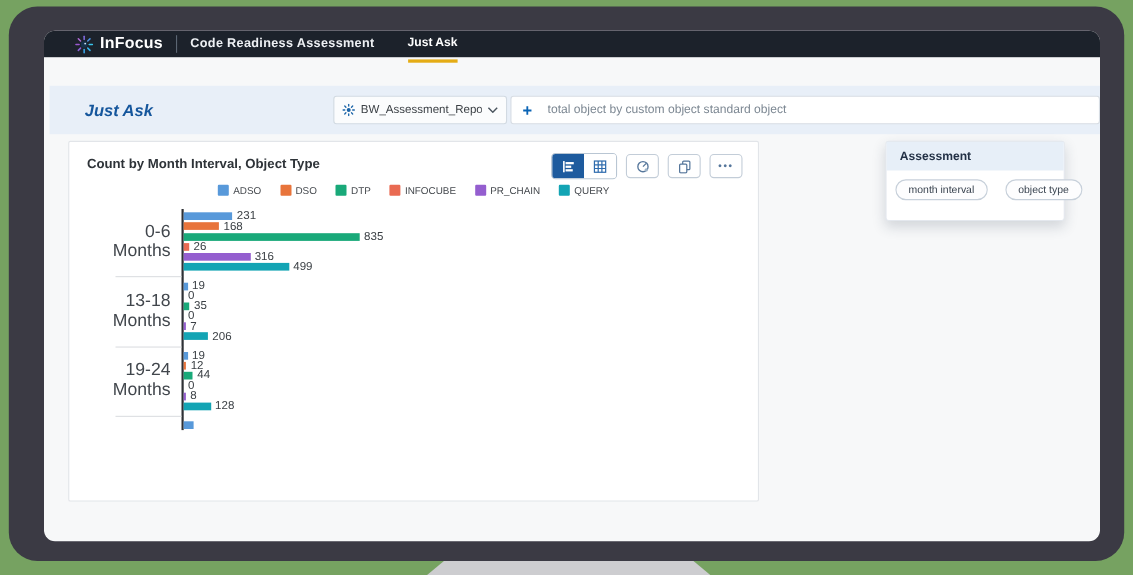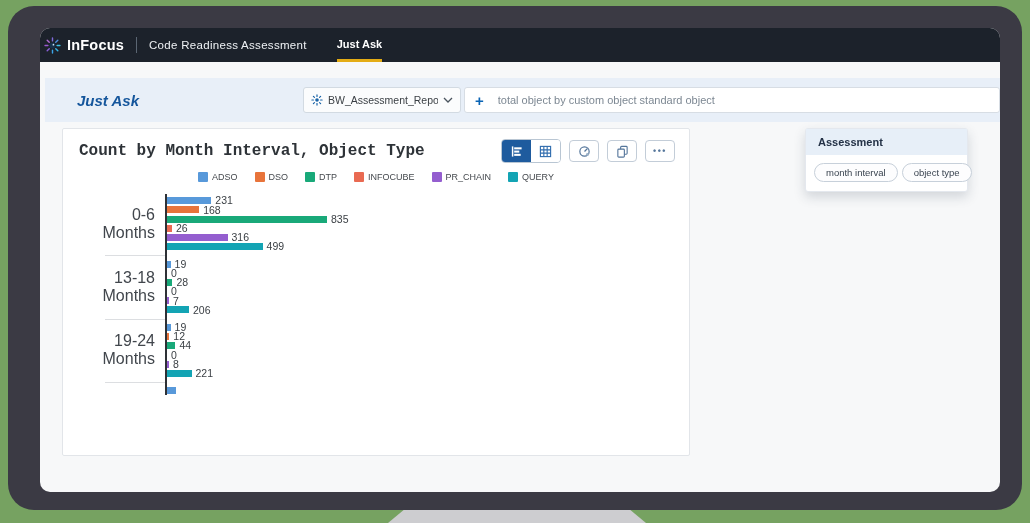--- a/index.html
+++ b/index.html
@@ -9,26 +9,26 @@
 
   
   .stand { position:absolute; left:388px; bottom:0; width:258px; height:15px;
            background:#cdcdd0; clip-path:polygon(7% 0,93% 0,100% 100%,0 100%); z-index:0; }
   .monitor { position:absolute; left:8px; right:8px; top:6px; bottom:13px;
              background:#3b3a44; border-radius:26px; z-index:1; }
   .screen { position:absolute; left:32px; right:22px; top:22px; bottom:18px;
             background:#f7f8f9; border-radius:10px; overflow:hidden; }
 
   
-  .app-header { position:absolute; left:0; right:0; top:0; height:34px;
-                background:#1c222b; display:flex; align-items:center; padding:0 4px; }
+  .app-header { position:absolute; left:0; right:0; top:0; height:24px;
+                background:#1c222b; display:flex; align-items:center; padding:0 28px; }
   .brand { display:flex; align-items:center; gap:6px; }
   .brand-name { color:#fff; font-weight:bold; font-size:14.5px; letter-spacing:.2px; }
   .hdr-divider { width:1px; height:16px; background:#5b6673; margin:0 12px; }
-  .app-title { color:#eef1f4; font-size:11.5px; font-weight:normal; letter-spacing:.3px; }
+  .app-title { color:#eef1f4; font-size:11.5px; font-weight:bold; letter-spacing:.3px; }
   .header-tab { height:34px; display:flex; align-items:center; margin-left:30px;
                 color:#fff; font-size:11px; font-weight:bold; border-bottom:3px solid transparent;
                 cursor:pointer; }
 
   
   .band { position:absolute; left:5px; right:0; top:50px; height:44px;
           background:#e8eff8; display:flex; align-items:center; padding-left:32px; }
   .band-title { width:226px; color:#15569c; font-size:15px; font-weight:bold; font-style:italic; }
   .dataset-dropdown { width:158px; height:26px; background:#fbfcfd; border:1px solid #d2dae2;
                       border-radius:3px; display:flex; align-items:center; gap:5px;
@@ -37,21 +37,21 @@
                                 overflow:hidden; }
   .query-box { flex:1; height:26px; margin-left:3px; background:#fff; border:1px solid #d7dde4;
                border-radius:3px; display:flex; align-items:center; padding:0 10px; }
   .plus-icon { color:#0a64b5; font-size:15px; font-weight:bold; margin-right:14px; }
   .query-input { flex:1; border:none; outline:none; background:transparent;
                  font-family:"Liberation Sans",sans-serif; font-size:11px; color:#7d8893; }
 
   
   .card { position:absolute; left:22px; top:100px; width:628px; height:328px;
           background:#fff; border:1px solid #e2e5e9; border-radius:2px; }
-  .card-title { padding:13px 16px 0; font-size:16px; color:#2e3338; font-weight:bold;font-family:Liberation Mono, monospace; }
+  .card-title { padding:13px 16px 0; font-size:12px; color:#2e3338; font-weight:bold; }
   .card-sub { padding:4px 16px 0; display:flex; align-items:center; gap:4px;
               font-size:10px; color:#1b64a8; }
   .toolbar { position:absolute; top:10px; right:14px; display:flex; align-items:center; }
   .seg { display:flex; border:1px solid #b9c6d3; border-radius:4px; overflow:hidden; }
   .seg-btn { width:29px; height:22px; display:flex; align-items:center; justify-content:center;
              background:#fff; cursor:pointer; }
   .seg-btn.active { background:#1e5b9e; }
   .tool-btn { width:30px; height:22px; margin-left:8px; border:1px solid #c3cdd8; border-radius:4px;
               background:#fff; display:flex; align-items:center; justify-content:center; cursor:pointer; }
   .ellipsis { color:#55769b; font-size:9px; letter-spacing:1.5px; font-weight:bold; }
@@ -71,21 +71,21 @@
   .bar-row { display:flex; align-items:center; height:7px; margin:2.2px 0; }
   .bar { height:7px; }
   .bar-value { margin-left:4px; font-size:10.5px; color:#3b4045; line-height:1; }
 
   
   .suggestions { position:absolute; left:765px; top:100px; width:163px; background:#fff;
                  border:1px solid #e4e8ee; border-radius:3px;
                  box-shadow:0 5px 12px rgba(40,55,80,.18); }
   .sugg-header { background:#e7eff8; padding:7px 12px; font-size:11px; font-weight:bold;
                  color:#233146; }
-  .sugg-body { padding:8px 8px 9px; display:flex; gap:4px; }
+  .sugg-body { padding:8px 8px 18px; display:flex; gap:16px; }
   .chip { border:1px solid #c7d0da; background:#fdfdfe; border-radius:12px; padding:3px 11px;
           font-size:9.5px; color:#3a4450; cursor:pointer; white-space:nowrap; }
 
   svg { display:block; }
 </style>
 </head>
 <body>
 
 <div class="stand"></div>
 
@@ -254,21 +254,21 @@
             <div class="bar-row">
               <div class="bar" style="width: 3.6px; background: rgb(88, 153, 218);"></div>
               <span class="bar-value">19</span>
             </div>
             <div class="bar-row">
               <div class="bar" style="width: 0px; background: rgb(232, 116, 59);"></div>
               <span class="bar-value">0</span>
             </div>
             <div class="bar-row">
               <div class="bar" style="width: 5.4px; background: rgb(25, 169, 121);"></div>
-              <span class="bar-value">28</span>
+              <span class="bar-value">35</span>
             </div>
             <div class="bar-row">
               <div class="bar" style="width: 0px; background: rgb(233, 106, 82);"></div>
               <span class="bar-value">0</span>
             </div>
             <div class="bar-row">
               <div class="bar" style="width: 2px; background: rgb(148, 94, 207);"></div>
               <span class="bar-value">7</span>
             </div>
             <div class="bar-row">
@@ -293,21 +293,21 @@
             <div class="bar-row">
               <div class="bar" style="width: 0px; background: rgb(233, 106, 82);"></div>
               <span class="bar-value">0</span>
             </div>
             <div class="bar-row">
               <div class="bar" style="width: 2px; background: rgb(148, 94, 207);"></div>
               <span class="bar-value">8</span>
             </div>
             <div class="bar-row">
               <div class="bar" style="width: 24.5px; background: rgb(19, 164, 180);"></div>
-              <span class="bar-value">221</span>
+              <span class="bar-value">128</span>
             </div>
           </div>
           <div class="bar-group">
             <div class="bar-row">
               <div class="bar" style="width: 9px; background: rgb(88, 153, 218);"></div>
             </div>
           </div>
         </div>
     </div>
 

